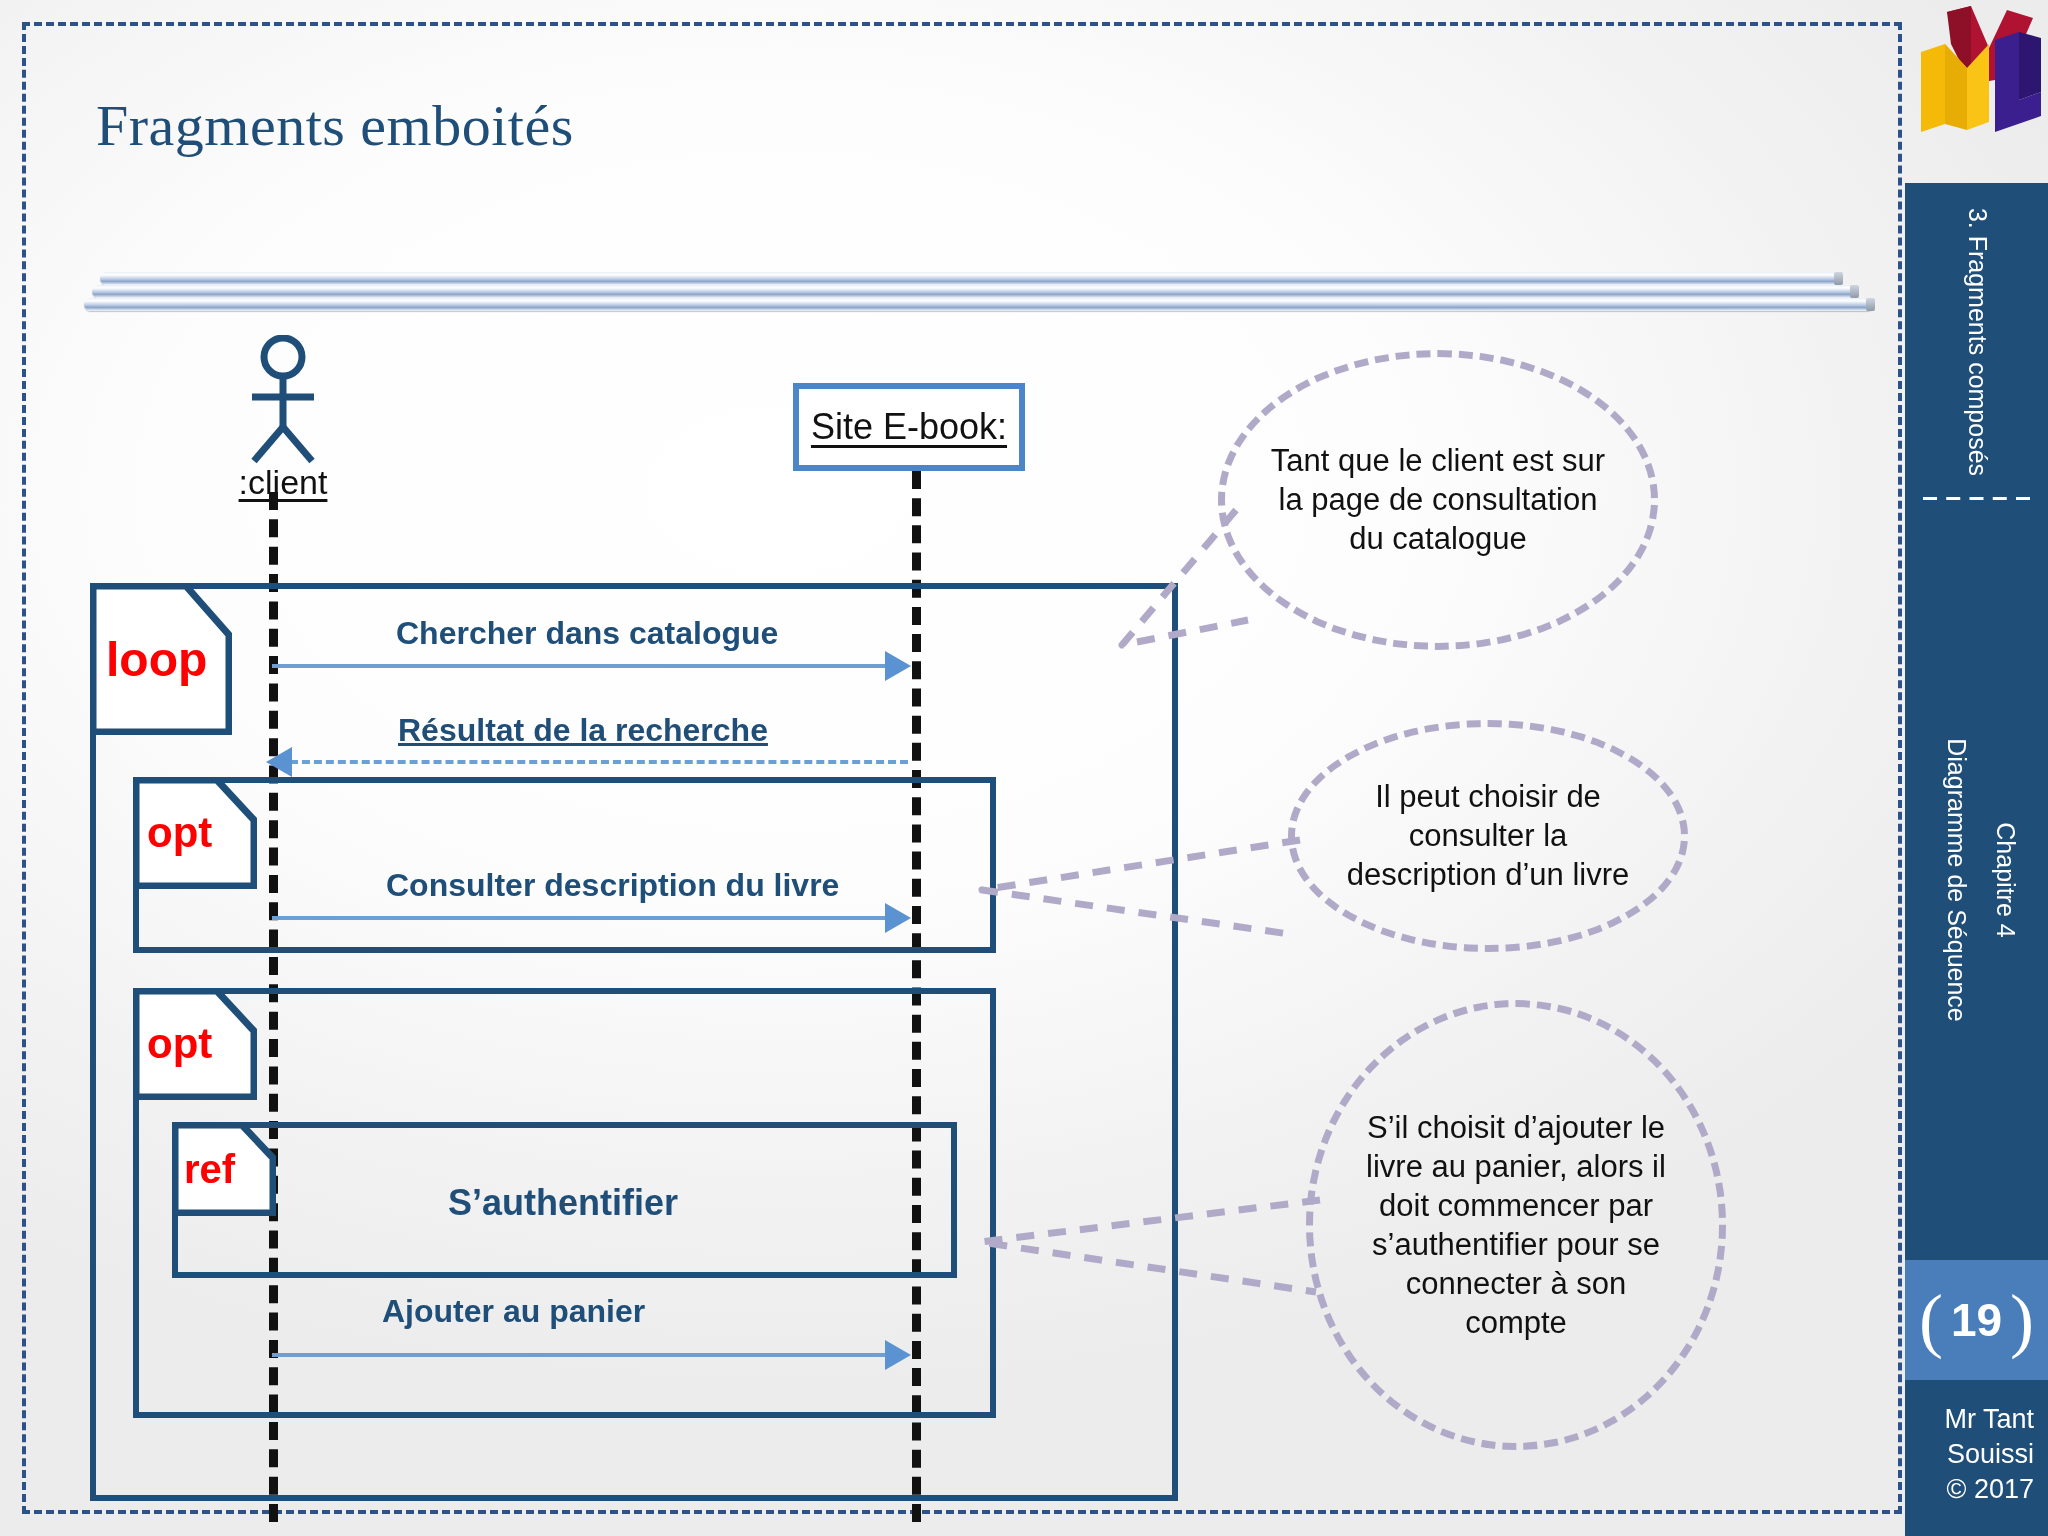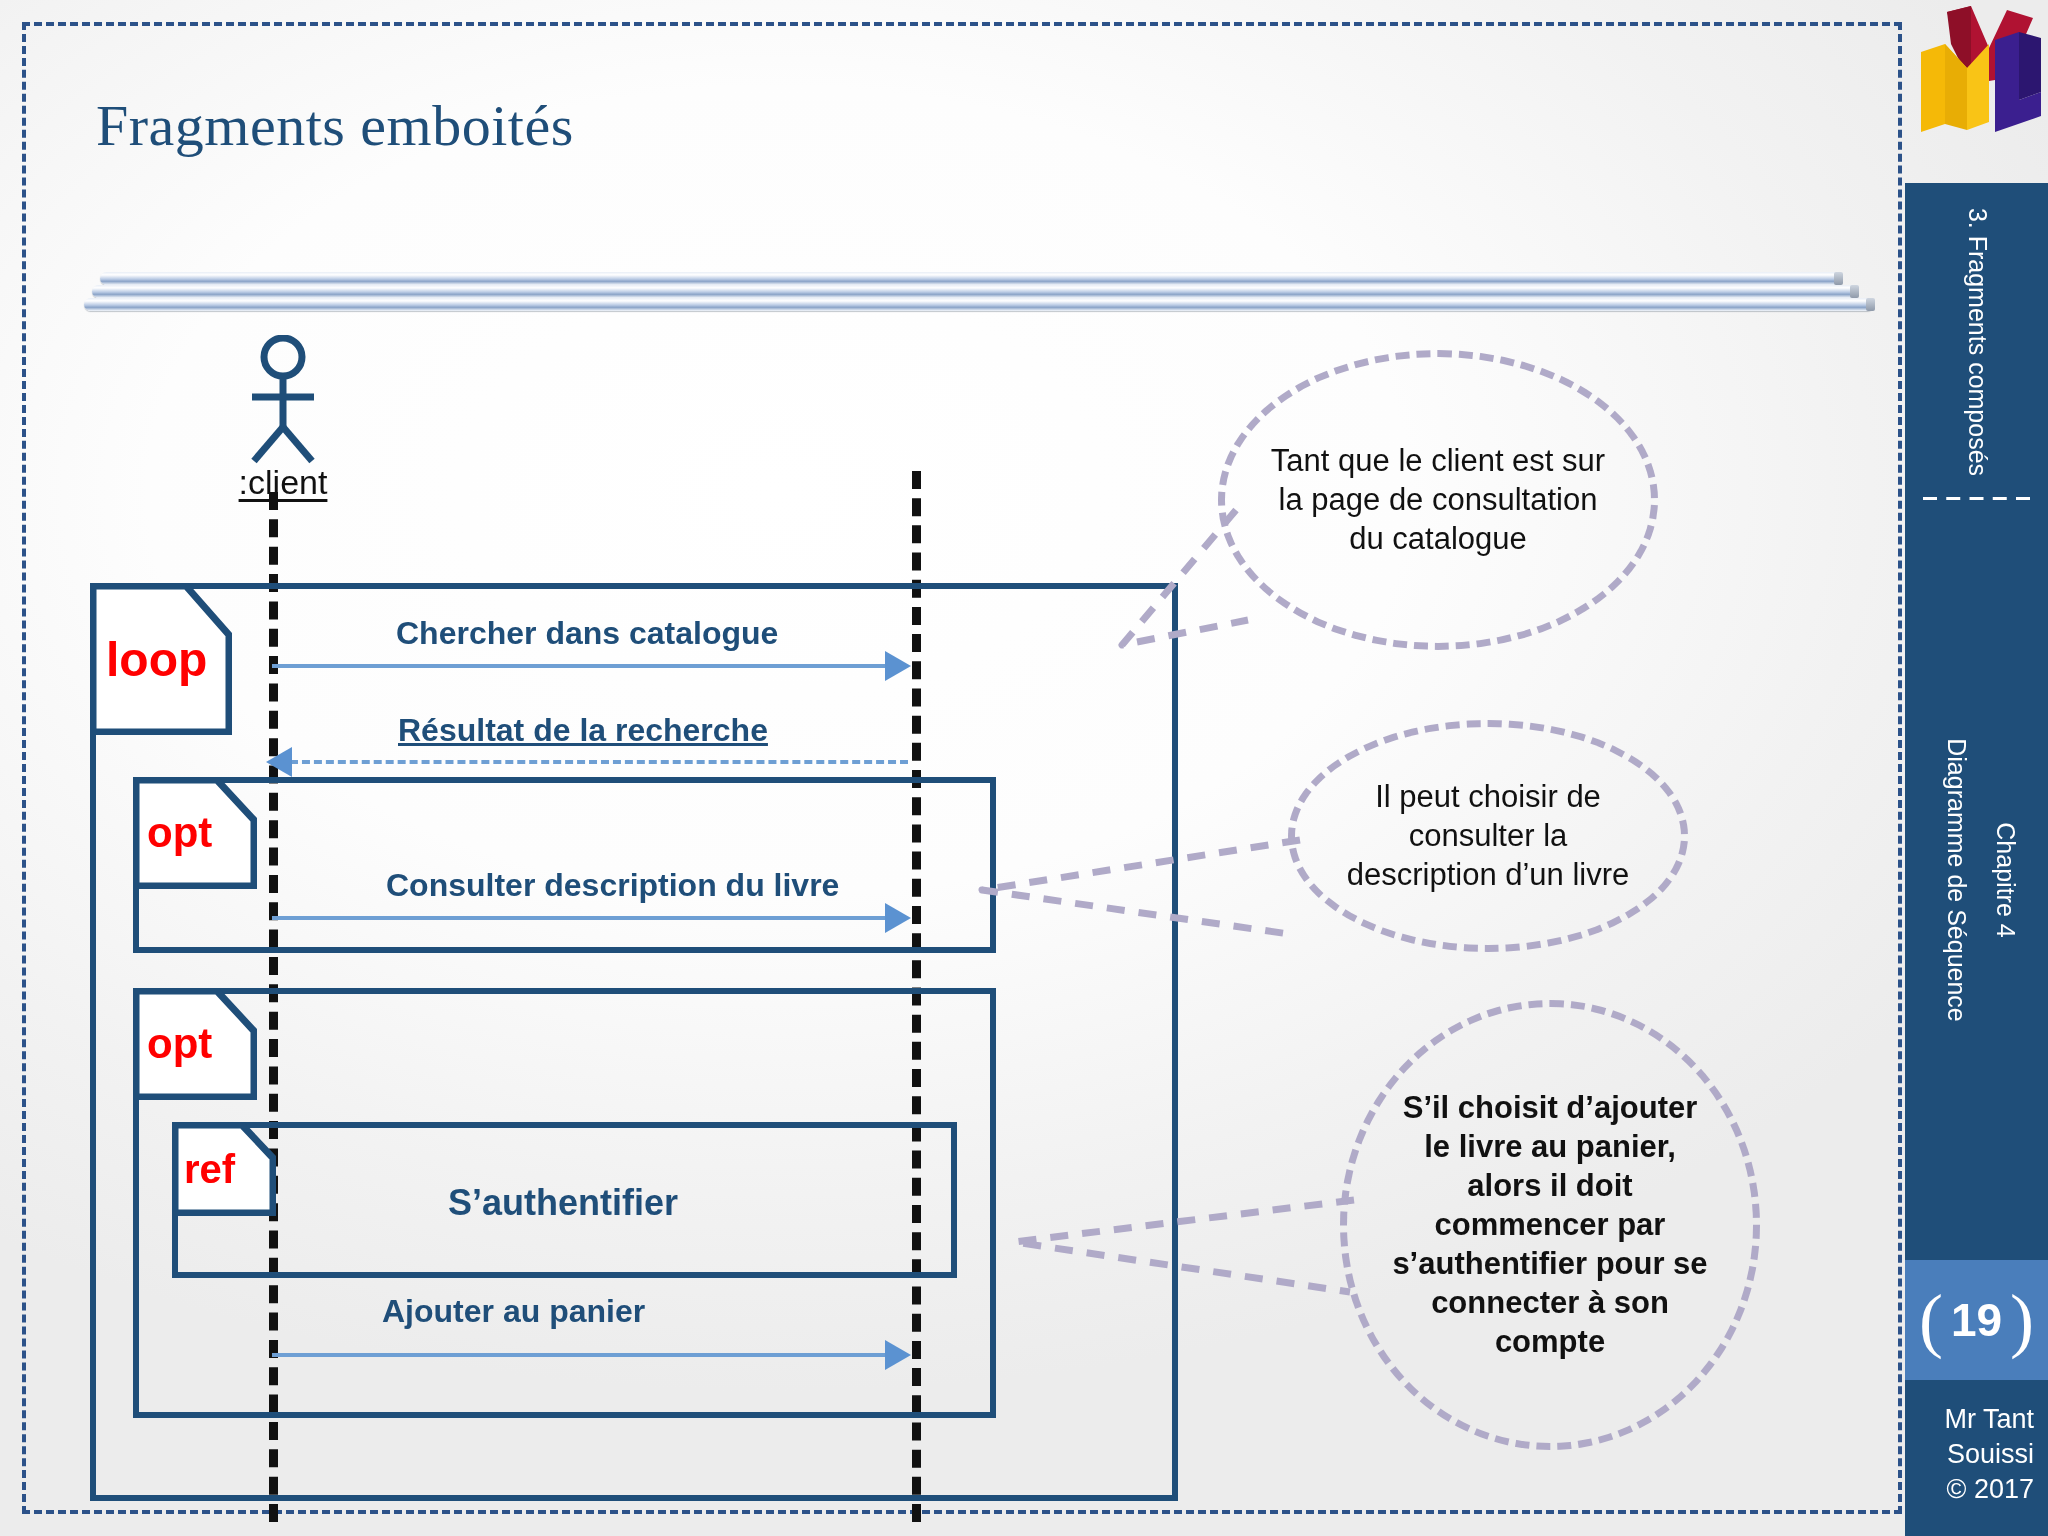--- a/index.html
+++ b/index.html
@@ -188,20 +188,23 @@
         <circle cx="45" cy="22" r="19" fill="none" stroke="#1f4e79" stroke-width="7"></circle>
         <line x1="45" y1="41" x2="45" y2="92" stroke="#1f4e79" stroke-width="7"></line>
         <line x1="14" y1="62" x2="76" y2="62" stroke="#1f4e79" stroke-width="7"></line>
         <line x1="45" y1="92" x2="16" y2="126" stroke="#1f4e79" stroke-width="7"></line>
         <line x1="45" y1="92" x2="74" y2="126" stroke="#1f4e79" stroke-width="7"></line>
       </svg>
       <div class="actor-label" style="top:128px;">:client</div>
     </div>
     <div class="lifeline" style="left:269px;top:492px;height:1030px;"></div>
 
+    <div class="objbox" style="left:793px;top:383px;width:232px;height:88px;">
+      <span>Site E-book:</span>
+    </div>
     <div class="lifeline" style="left:912px;top:471px;height:1051px;"></div>
 
     <div class="frag" style="left:90px;top:583px;width:1088px;height:918px;"></div>
     <div class="frag-tab" style="left:90px;top:583px;width:142px;height:152px;">
       <svg width="142" height="152" viewBox="0 0 142 152">
         <path d="M3,3 H96 L139,52 V149 H3 Z" fill="#ffffff" stroke="#1f4e79" stroke-width="7"></path>
       </svg>
       <div class="tag" style="padding-left:16px;font-size:48px;">loop</div>
     </div>
 
@@ -255,21 +258,21 @@
     </div>
 
     <div class="callout" style="left:1288px;top:720px;width:400px;height:232px;">
       <svg class="tail" style="left:-310px;top:60px;width:340px;height:200px;" viewBox="0 0 340 200">
         <path d="M322,60 L4,110 L318,155" fill="none" stroke="#b0aac8" stroke-width="7" stroke-dasharray="18 14" stroke-linejoin="round"></path>
       </svg>
       <div class="bubble"></div>
       <div class="txt">Il peut choisir de consulter la description d’un livre</div>
     </div>
 
-    <div class="callout" style="left:1340px;top:1000px;width:420px;height:450px;font-weight:bold;">
+    <div class="callout" style="left:1306px;top:1000px;width:420px;height:450px;">
       <svg class="tail" style="left:-330px;top:180px;width:360px;height:170px;" viewBox="0 0 360 170">
         <path d="M344,20 L4,62 L340,112" fill="none" stroke="#b0aac8" stroke-width="7" stroke-dasharray="18 14" stroke-linejoin="round"></path>
       </svg>
       <div class="bubble"></div>
       <div class="txt">S’il choisit d’ajouter le livre au panier, alors il doit commencer par  s’authentifier pour se connecter à son compte</div>
     </div>
 
   </div>
 
   <div id="sidebar">

